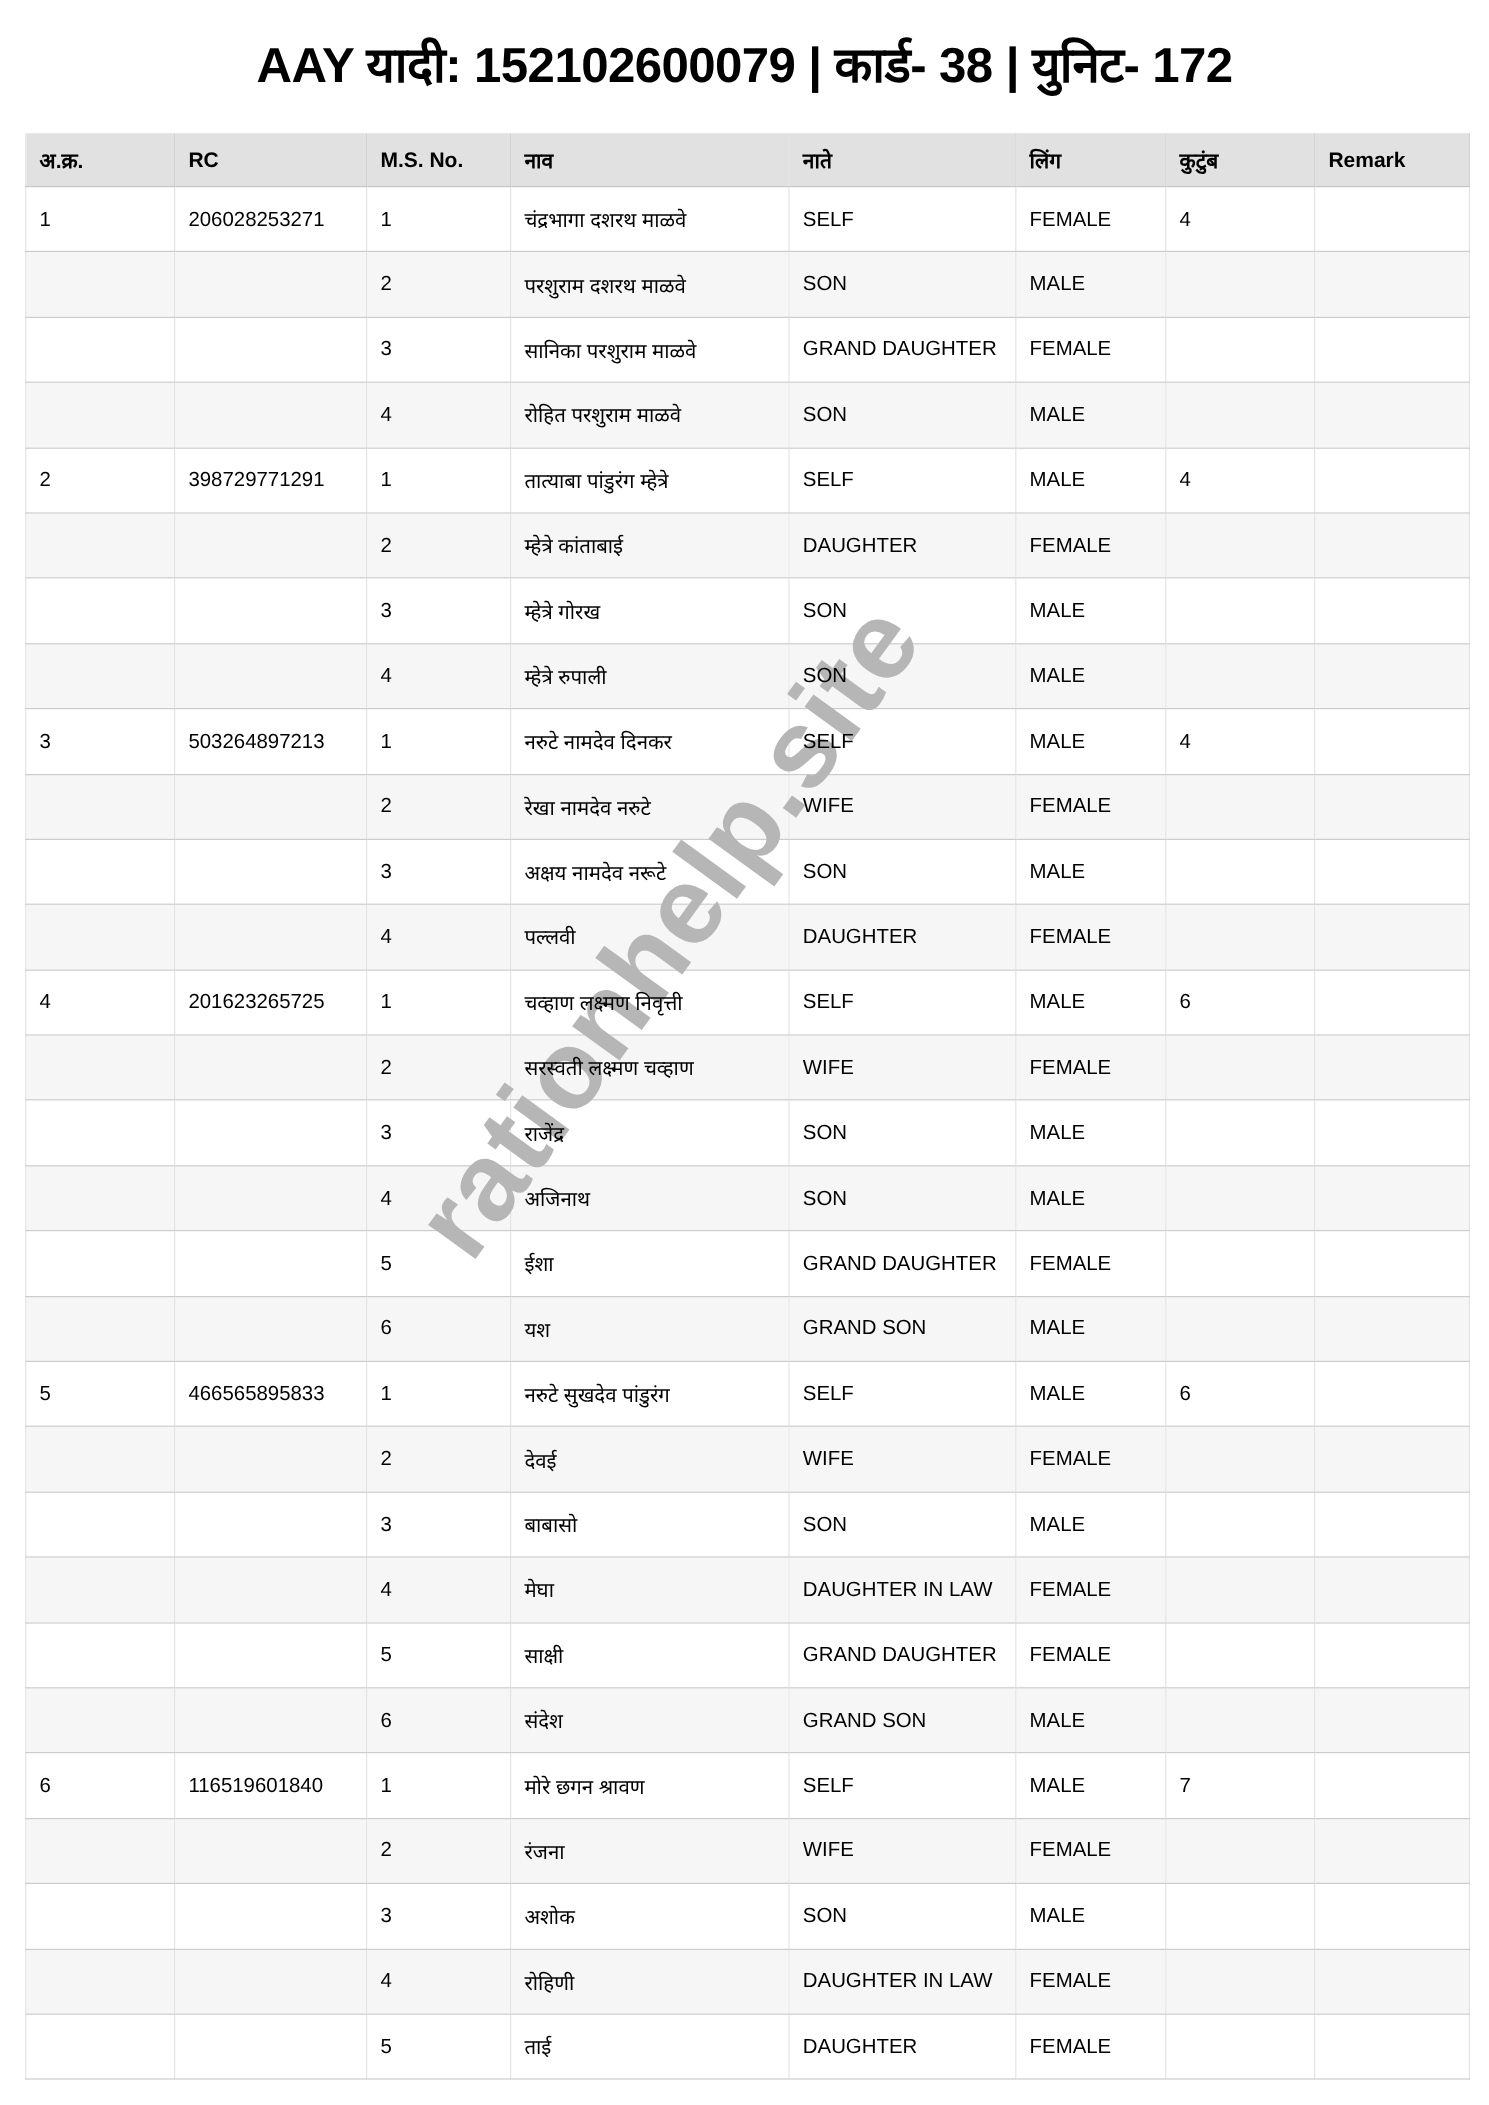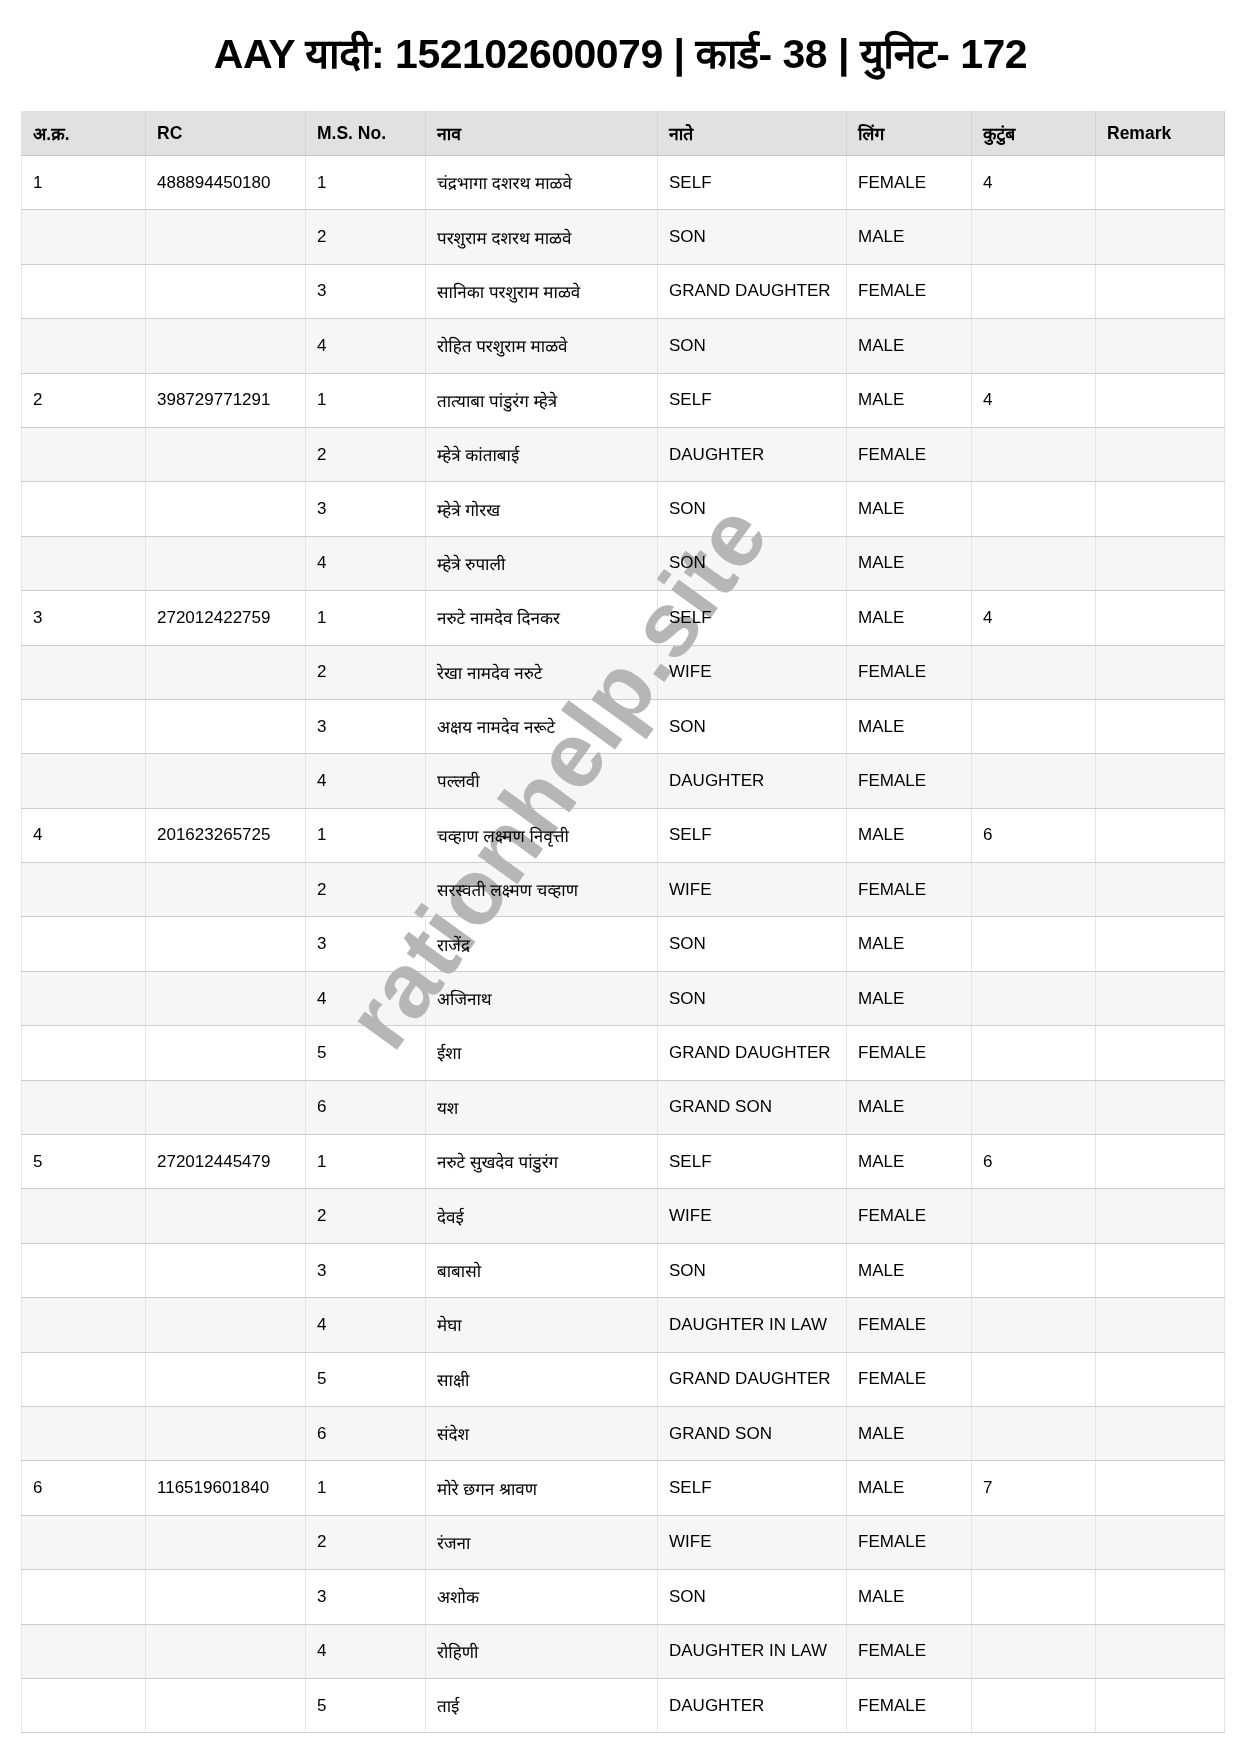--- a/index.html
+++ b/index.html
@@ -115,21 +115,21 @@
         <th><span>नाव</span></th>
         <th><span>नाते</span></th>
         <th><span>लिंग</span></th>
         <th><span>कुटुंब</span></th>
         <th><span>Remark</span></th>
       </tr>
     </thead>
     <tbody>
         <tr>
           <td><span>1</span></td>
-          <td><span>488894450180</span></td>
+          <td><span>206028253271</span></td>
           <td><span>1</span></td>
           <td><span>चंद्रभागा दशरथ माळवे</span></td>
           <td><span>SELF</span></td>
           <td><span>FEMALE</span></td>
           <td><span>4</span></td>
           <td><span></span></td>
         </tr>
         <tr>
           <td><span></span></td>
           <td><span></span></td>
@@ -195,21 +195,21 @@
           <td><span></span></td>
           <td><span>4</span></td>
           <td><span>म्हेत्रे रुपाली</span></td>
           <td><span>SON</span></td>
           <td><span>MALE</span></td>
           <td><span></span></td>
           <td><span></span></td>
         </tr>
         <tr>
           <td><span>3</span></td>
-          <td><span>272012422759</span></td>
+          <td><span>503264897213</span></td>
           <td><span>1</span></td>
           <td><span>नरुटे नामदेव दिनकर</span></td>
           <td><span>SELF</span></td>
           <td><span>MALE</span></td>
           <td><span>4</span></td>
           <td><span></span></td>
         </tr>
         <tr>
           <td><span></span></td>
           <td><span></span></td>
@@ -295,21 +295,21 @@
           <td><span></span></td>
           <td><span>6</span></td>
           <td><span>यश</span></td>
           <td><span>GRAND SON</span></td>
           <td><span>MALE</span></td>
           <td><span></span></td>
           <td><span></span></td>
         </tr>
         <tr>
           <td><span>5</span></td>
-          <td><span>272012445479</span></td>
+          <td><span>466565895833</span></td>
           <td><span>1</span></td>
           <td><span>नरुटे सुखदेव पांडुरंग</span></td>
           <td><span>SELF</span></td>
           <td><span>MALE</span></td>
           <td><span>6</span></td>
           <td><span></span></td>
         </tr>
         <tr>
           <td><span></span></td>
           <td><span></span></td>

